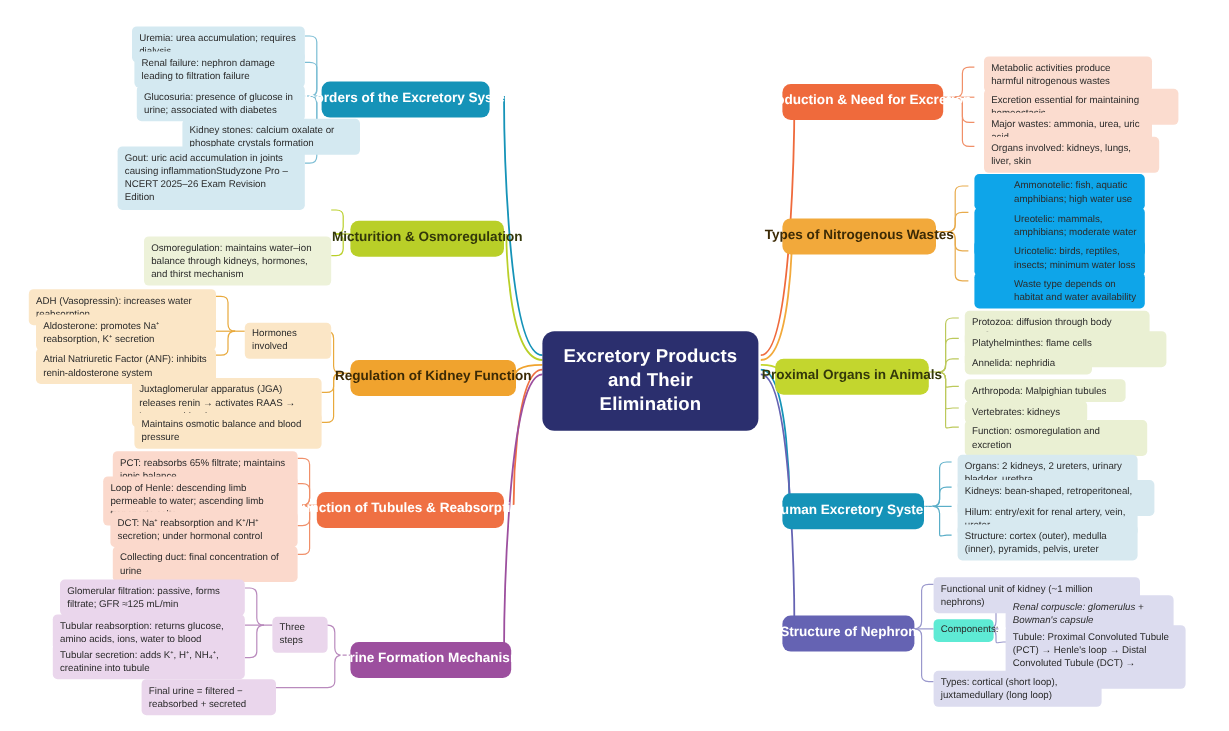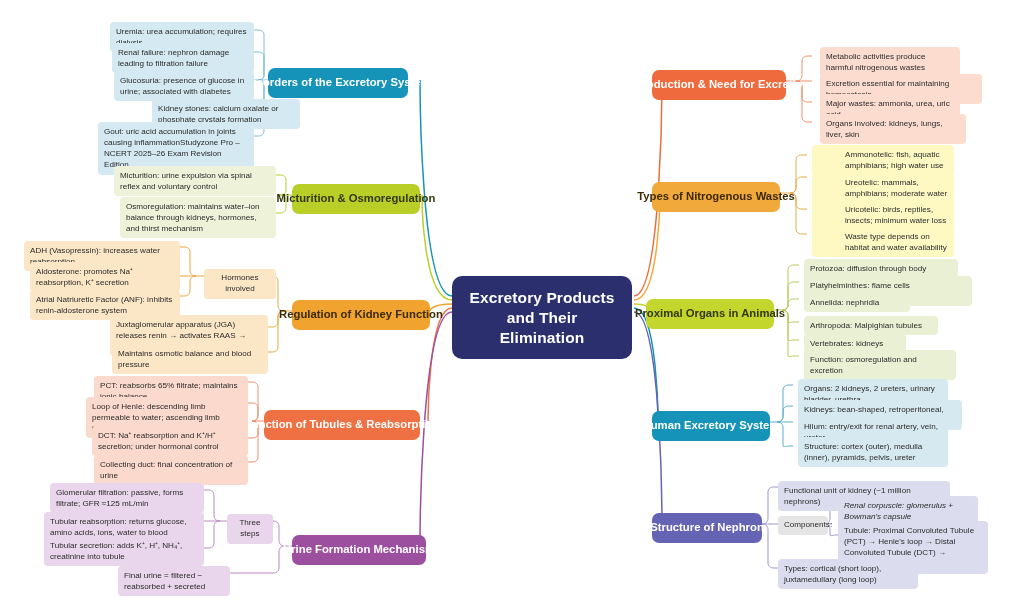--- a/index.html
+++ b/index.html
@@ -40,31 +40,31 @@
     border-radius:4px; font-size:8.1px; line-height:1.38;
     padding:4px 6px; color:#2b2b2b; display:block;
   }
   .leaf.l-teal   { background:#d4e9f1; }
   .leaf.l-olive  { background:#edf2d9; }
   .leaf.l-orange { background:#fbe6c6; }
   .leaf.l-corange{ background:#fbdccf; }
   .leaf.l-purple { background:#ead6ec; }
   .leaf.l-dpurple{ background:#dcdcef; }
   .leaf.l-pink   { background:#fbd9cc; }
-  .leaf.l-yellow { background:#fef9c3;padding-left:33px; }
+  .leaf.l-yellow { background:#0ea5e9;padding-left:33px; }
   .leaf.l-green  { background:#eaf0d3; }
   .leaf.l-lteal  { background:#d7e9f0; }
 
   .mid {
     border-radius:4px; font-size:8.1px; line-height:1.35;
-    padding:4px 6px; color:#2b2b2b; display:block;text-align:center;
+    padding:4px 6px; color:#2b2b2b; display:block;
   }
   .mid.m-orange { background:#fbe6c6; }
   .mid.m-purple { background:#ead6ec; }
-  .mid.m-dpurple{ background:#e5e5e5; }
+  .mid.m-dpurple{ background:#5eead4; }
 </style>
 </head>
 <body>
 
 <div id="map">
 
   <svg id="edges">
     <g fill="none" stroke-width="1.5">
 
       <path d="M452,296 C420,296 420,80 420,80" stroke="#1593b8"></path>
@@ -185,21 +185,20 @@
   <div class="node branch teal" style="left:268px; top:68px; width:140px;">Disorders of the Excretory System</div>
 
   <div class="leaf l-teal" style="position:absolute; left:110px; top:22px; width:144px;">Uremia: urea accumulation; requires dialysis</div>
   <div class="leaf l-teal" style="position:absolute; left:112px; top:43px; width:142px;">Renal failure: nephron damage leading to filtration failure</div>
   <div class="leaf l-teal" style="position:absolute; left:114px; top:71px; width:140px;">Glucosuria: presence of glucose in urine; associated with diabetes</div>
   <div class="leaf l-teal" style="position:absolute; left:106px; top:99px; width:148px;margin-left:46px;">Kidney stones: calcium oxalate or phosphate crystals formation</div>
   <div class="leaf l-teal" style="position:absolute; left:98px; top:122px; width:156px;">Gout: uric acid accumulation in joints causing inflammationStudyzone Pro – NCERT 2025–26 Exam Revision Edition</div>
 
   <div class="node branch olive" style="left:292px; top:184px; width:128px;">Micturition &amp; Osmoregulation</div>
 
-  <div class="leaf l-olive" style="position:absolute; left:114px; top:166px; width:162px;">Micturition: urine expulsion via spinal reflex and voluntary control</div>
   <div class="leaf l-olive" style="position:absolute; left:120px; top:197px; width:156px;">Osmoregulation: maintains water–ion balance through kidneys, hormones, and thirst mechanism</div>
 
   <div class="node branch amber orange" style="left:292px; top:300px; width:138px;">Regulation of Kidney Function</div>
 
   <div class="mid m-orange" style="position:absolute; left:204px; top:269px; width:72px;">Hormones involved</div>
 
   <div class="leaf l-orange" style="position:absolute; left:24px; top:241px; width:156px;">ADH (Vasopressin): increases water reabsorption</div>
   <div class="leaf l-orange" style="position:absolute; left:30px; top:262px; width:150px;">Aldosterone: promotes Na⁺ reabsorption, K⁺ secretion</div>
   <div class="leaf l-orange" style="position:absolute; left:30px; top:290px; width:150px;">Atrial Natriuretic Factor (ANF): inhibits renin-aldosterone system</div>
 

